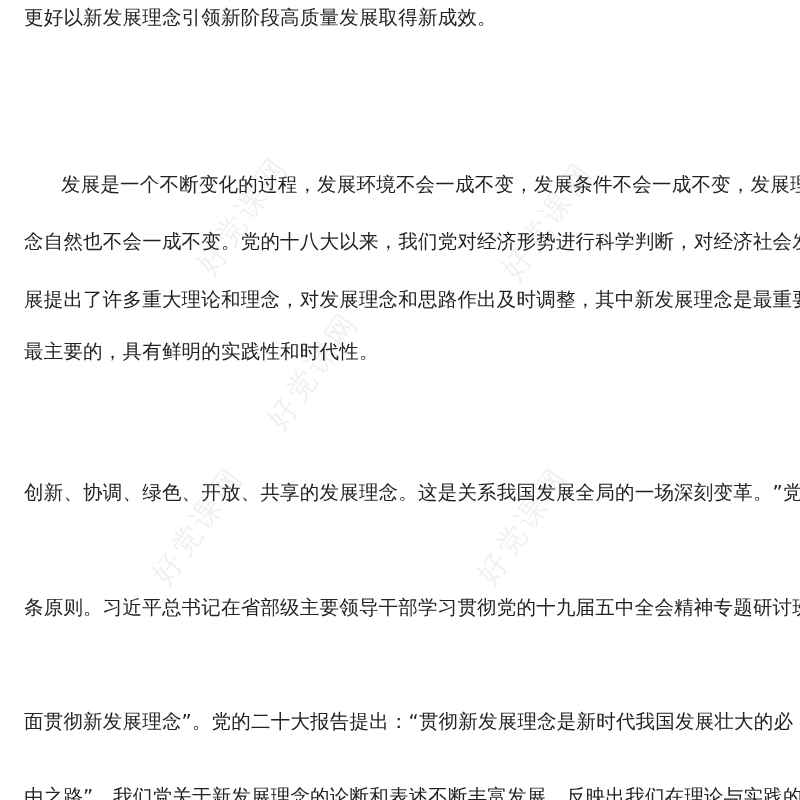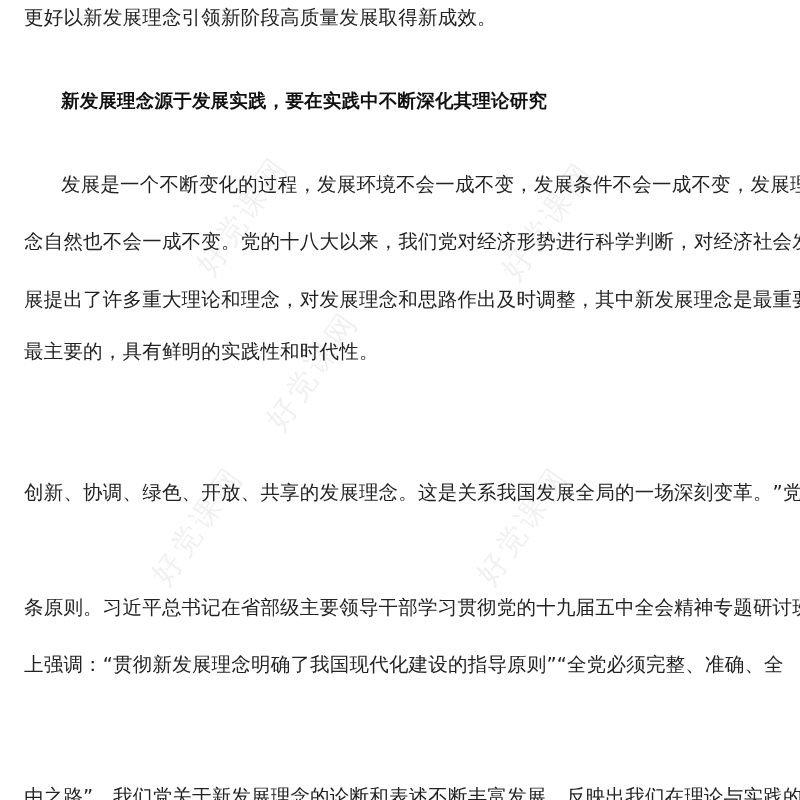--- a/index.html
+++ b/index.html
@@ -47,30 +47,29 @@
       pointer-events: none;
       z-index: 2;
     }
   </style>
 </head>
 <body>
 
 <div class="page">
   <div class="line" style="top:6px;width:760px;">更好以新发展理念引领新阶段高质量发展取得新成效。</div>
 
-  <div class="line heading" style="top:89px;">新发展理念源于发展实践，要在实践中不断深化其理论研究</div>
 
   <div class="line indent" style="top:173px;">发展是一个不断变化的过程，发展环境不会一成不变，发展条件不会一成不变，发展理</div>
   <div class="line" style="top:230px;">念自然也不会一成不变。党的十八大以来，我们党对经济形势进行科学判断，对经济社会发</div>
   <div class="line" style="top:288px;">展提出了许多重大理论和理念，对发展理念和思路作出及时调整，其中新发展理念是最重要、</div>
   <div class="line" style="top:340px;">最主要的，具有鲜明的实践性和时代性。</div>
 
   <div class="line" style="top:481px;">创新、协调、绿色、开放、共享的发展理念。这是关系我国发展全局的一场深刻变革。”党</div>
   <div class="line" style="top:596px;">条原则。习近平总书记在省部级主要领导干部学习贯彻党的十九届五中全会精神专题研讨班</div>
-  <div class="line" style="top:653px;">上强调：“贯彻新发展理念明确了我国现代化建设的指导原则”“全党必须完整、准确、全</div>
+  <div class="line" style="top:710px;">面贯彻新发展理念”。党的二十大报告提出：“贯彻新发展理念是新时代我国发展壮大的必</div>
   <div class="line" style="top:785px;">由之路”。我们党关于新发展理念的论断和表述不断丰富发展，反映出我们在理论与实践的</div>
 
   <div class="watermark" style="left:175px;top:195px;">好党课网</div>
   <div class="watermark" style="left:480px;top:200px;">好党课网</div>
   <div class="watermark" style="left:245px;top:350px;">好党课网</div>
   <div class="watermark" style="left:130px;top:505px;">好党课网</div>
   <div class="watermark" style="left:455px;top:505px;">好党课网</div>
 </div>
 
 </body></html>

